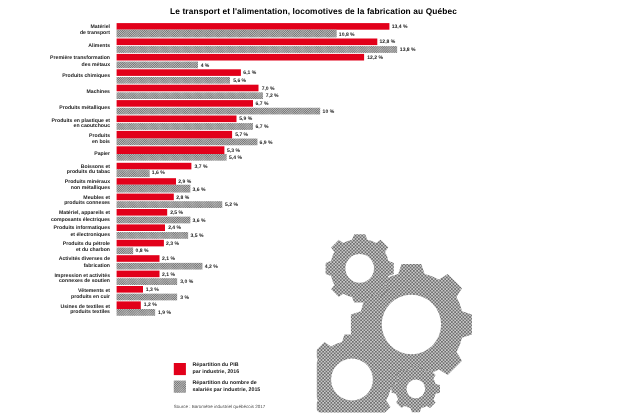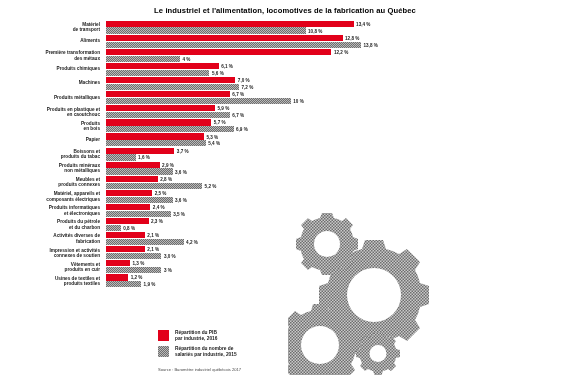--- a/index.html
+++ b/index.html
@@ -77,21 +77,21 @@
   }
 
   
   .gears{position:absolute;left:288px;top:200px;width:180px;height:175px;pointer-events:none;}
 </style>
 </head>
 <body>
 
 <div id="chart-root">
 
-  <div class="chart-title">Le industriel et l'alimentation, locomotives de la fabrication au Québec</div>
+  <div class="chart-title">Le transport et l'alimentation, locomotives de la fabrication au Québec</div>
 
   <div class="plot">
       <div class="row">
         <div class="cat-label">
           <span>Matériel</span>
           <span>de transport</span>
         </div>
         <div class="bars">
           <div class="bar-wrap first">
             <div class="bar gdp" style="width: 247.609px;"></div>

